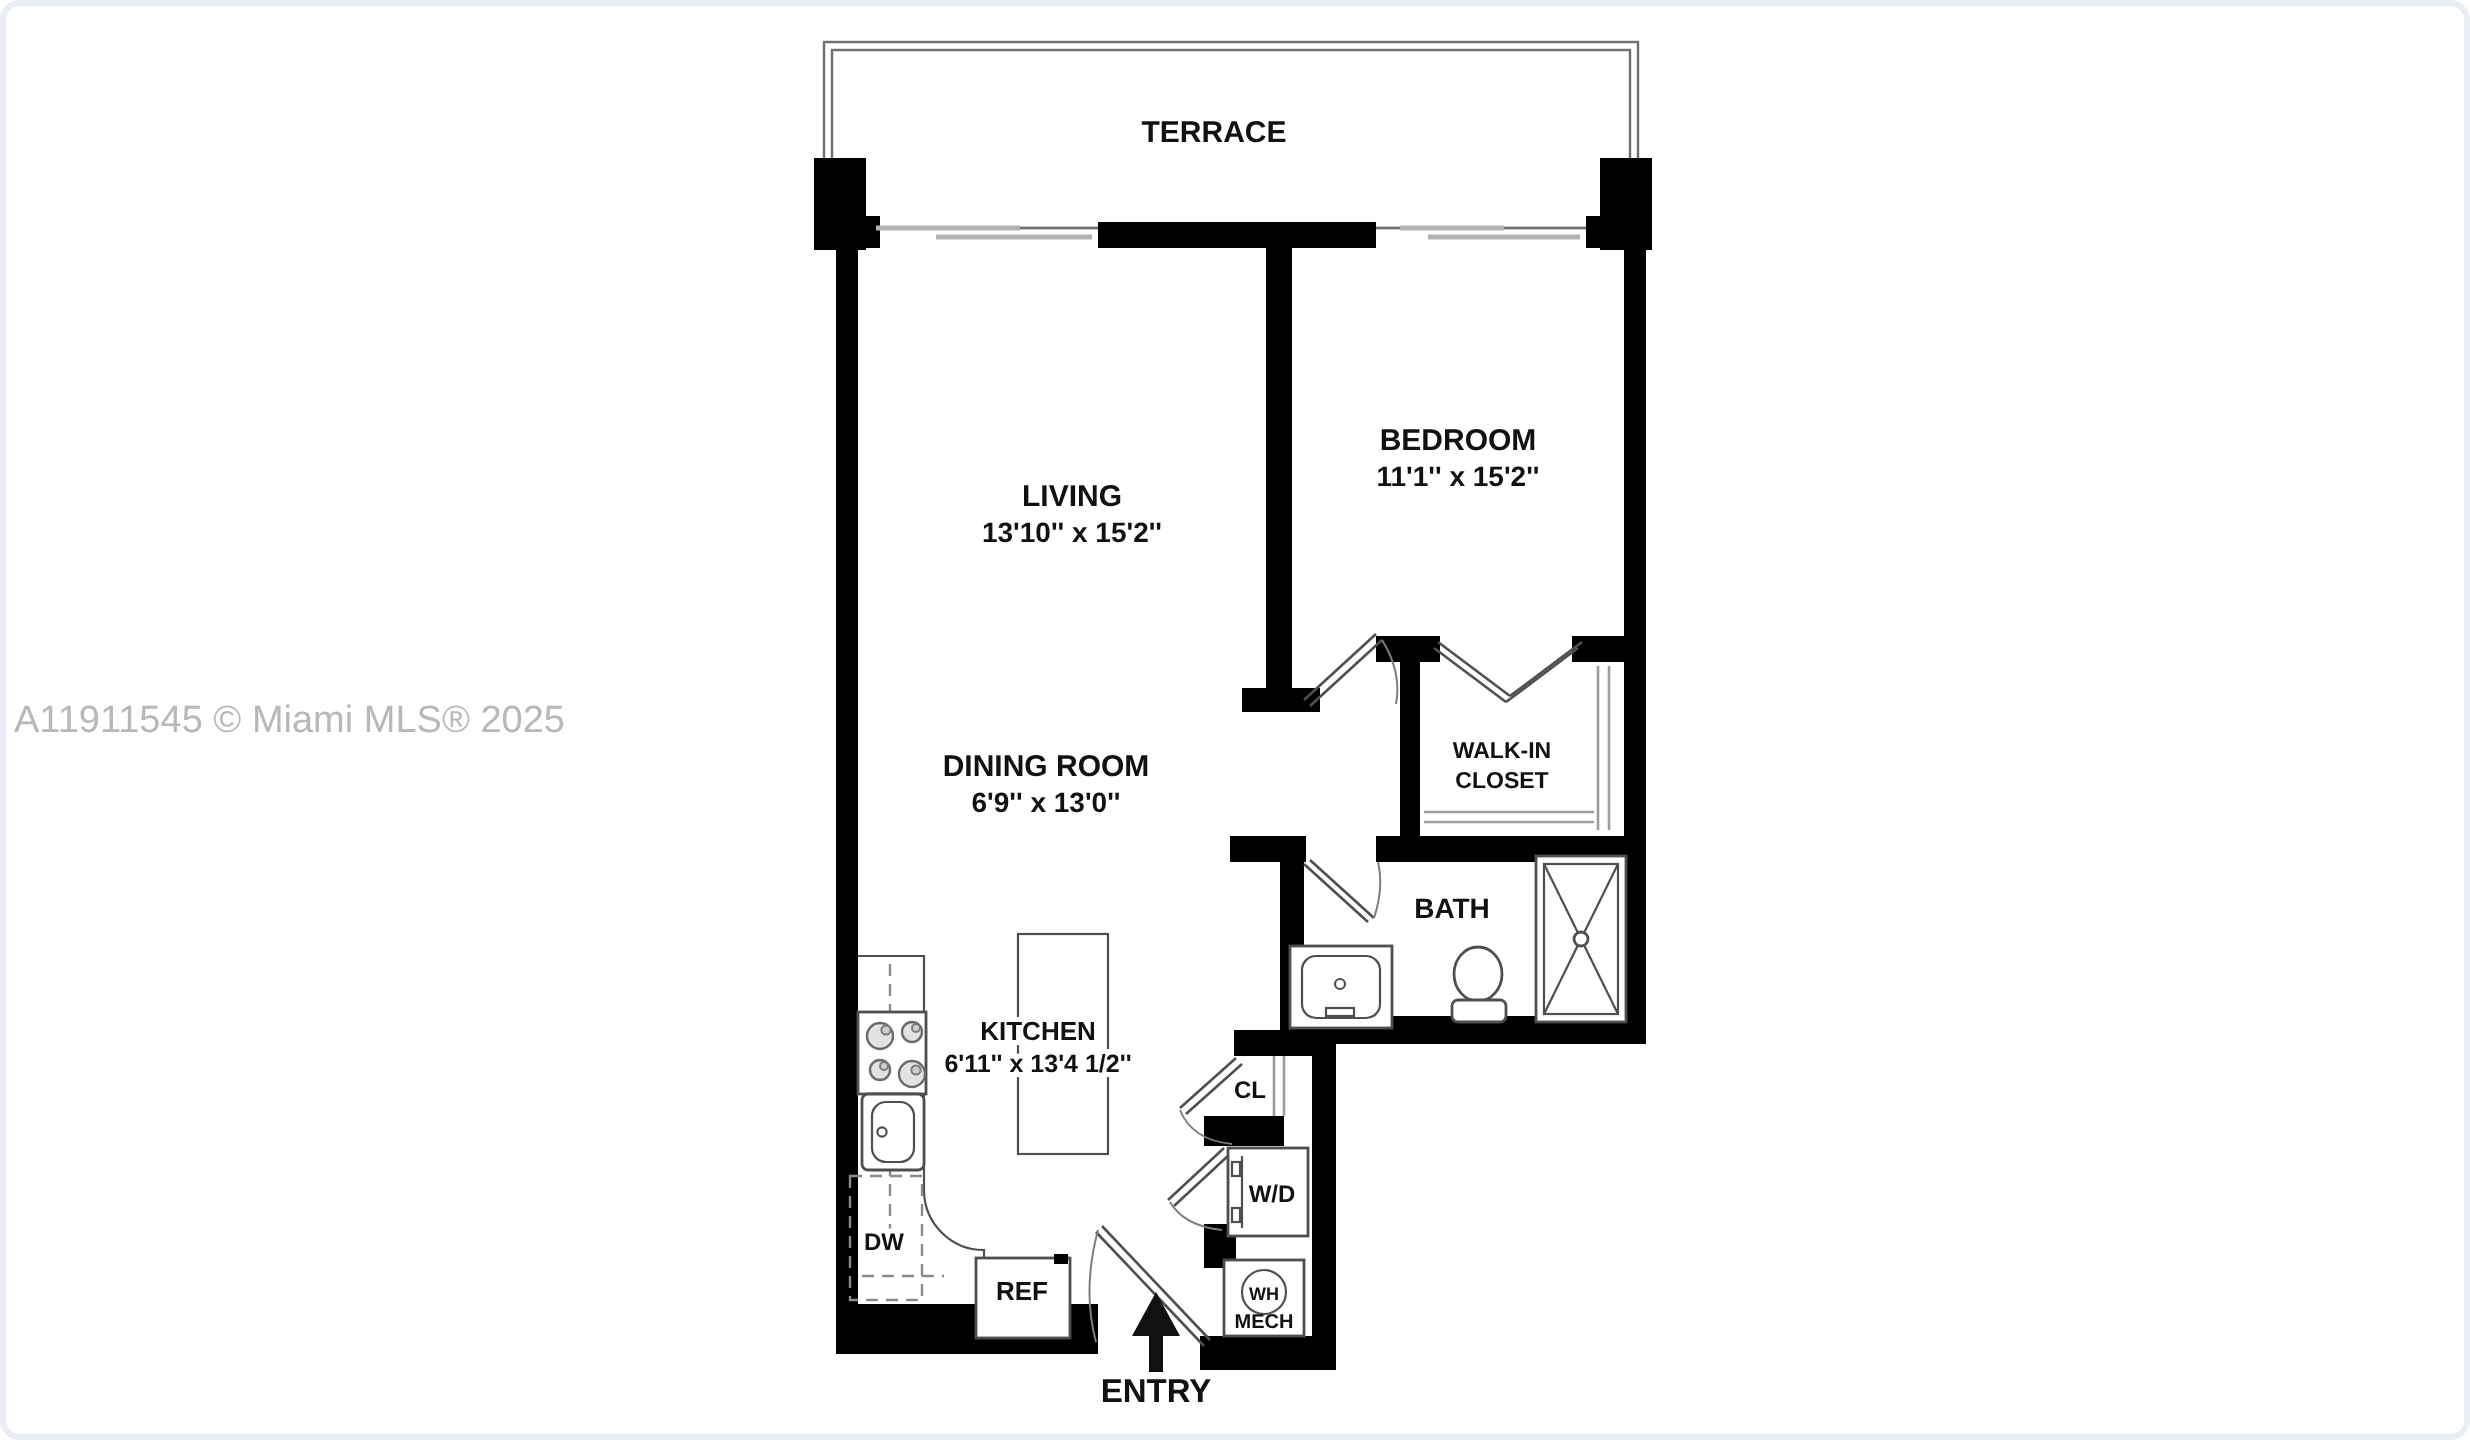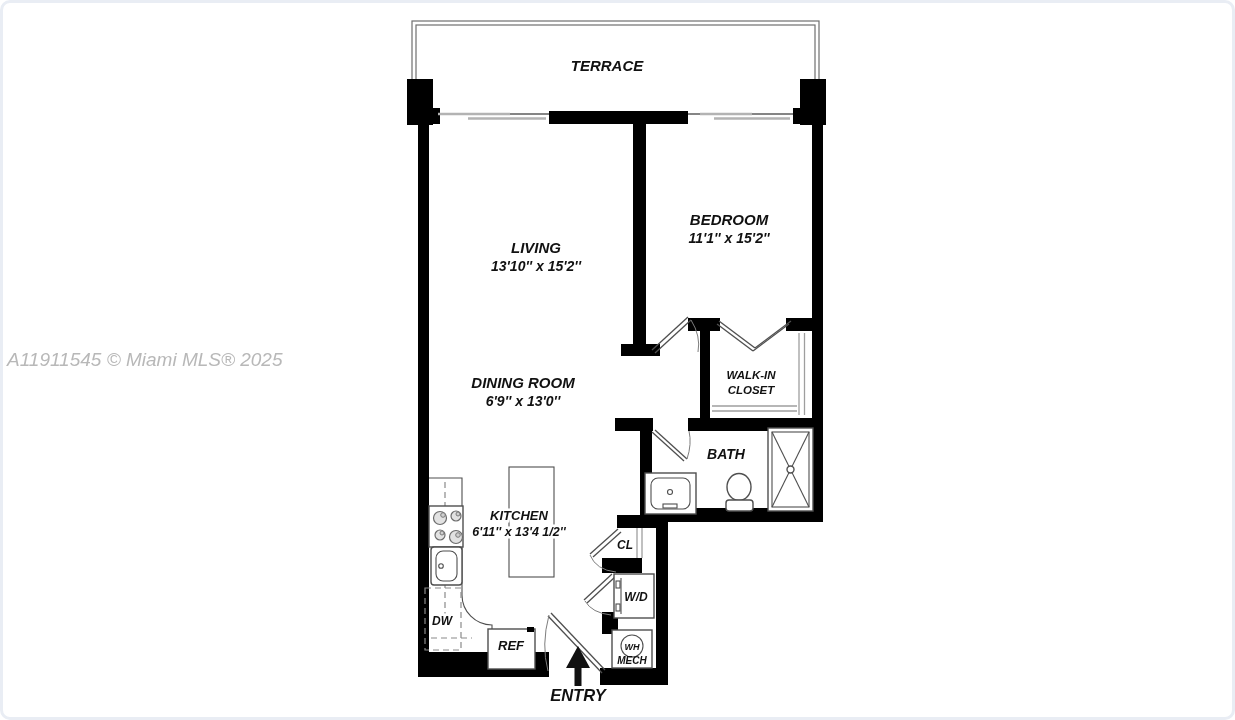--- a/index.html
+++ b/index.html
@@ -1,19 +1,18 @@
 <!DOCTYPE html>
 <html><head>
 <meta charset="utf-8">
 <style>
   html,body{margin:0;padding:0;background:#fff;}
   .stage{
     position:relative;width:1235px;height:720px;background:#fff;overflow:hidden;
     font-family:"Liberation Sans", sans-serif;
-    font-style:italic;
   }
   .frame{position:absolute;inset:0;border:3px solid #e9edf4;border-radius:10px;pointer-events:none;}
   svg{position:absolute;left:0;top:0;}
   .wall{fill:#000;stroke:none;}
   .rail{fill:none;stroke:#6f6f6f;stroke-width:1.2;}
   .slider{stroke:#b3b3b3;stroke-width:2.6;fill:none;}
   .fix{fill:#fff;stroke:#4f4f4f;stroke-width:1.4;}
   .fixthin{fill:none;stroke:#4f4f4f;stroke-width:1.1;}
   .burner{fill:#e2e2e2;stroke:#6b6b6b;stroke-width:1.2;}
   .burner-in{fill:#cfcfcf;stroke:#7a7a7a;stroke-width:1;}

